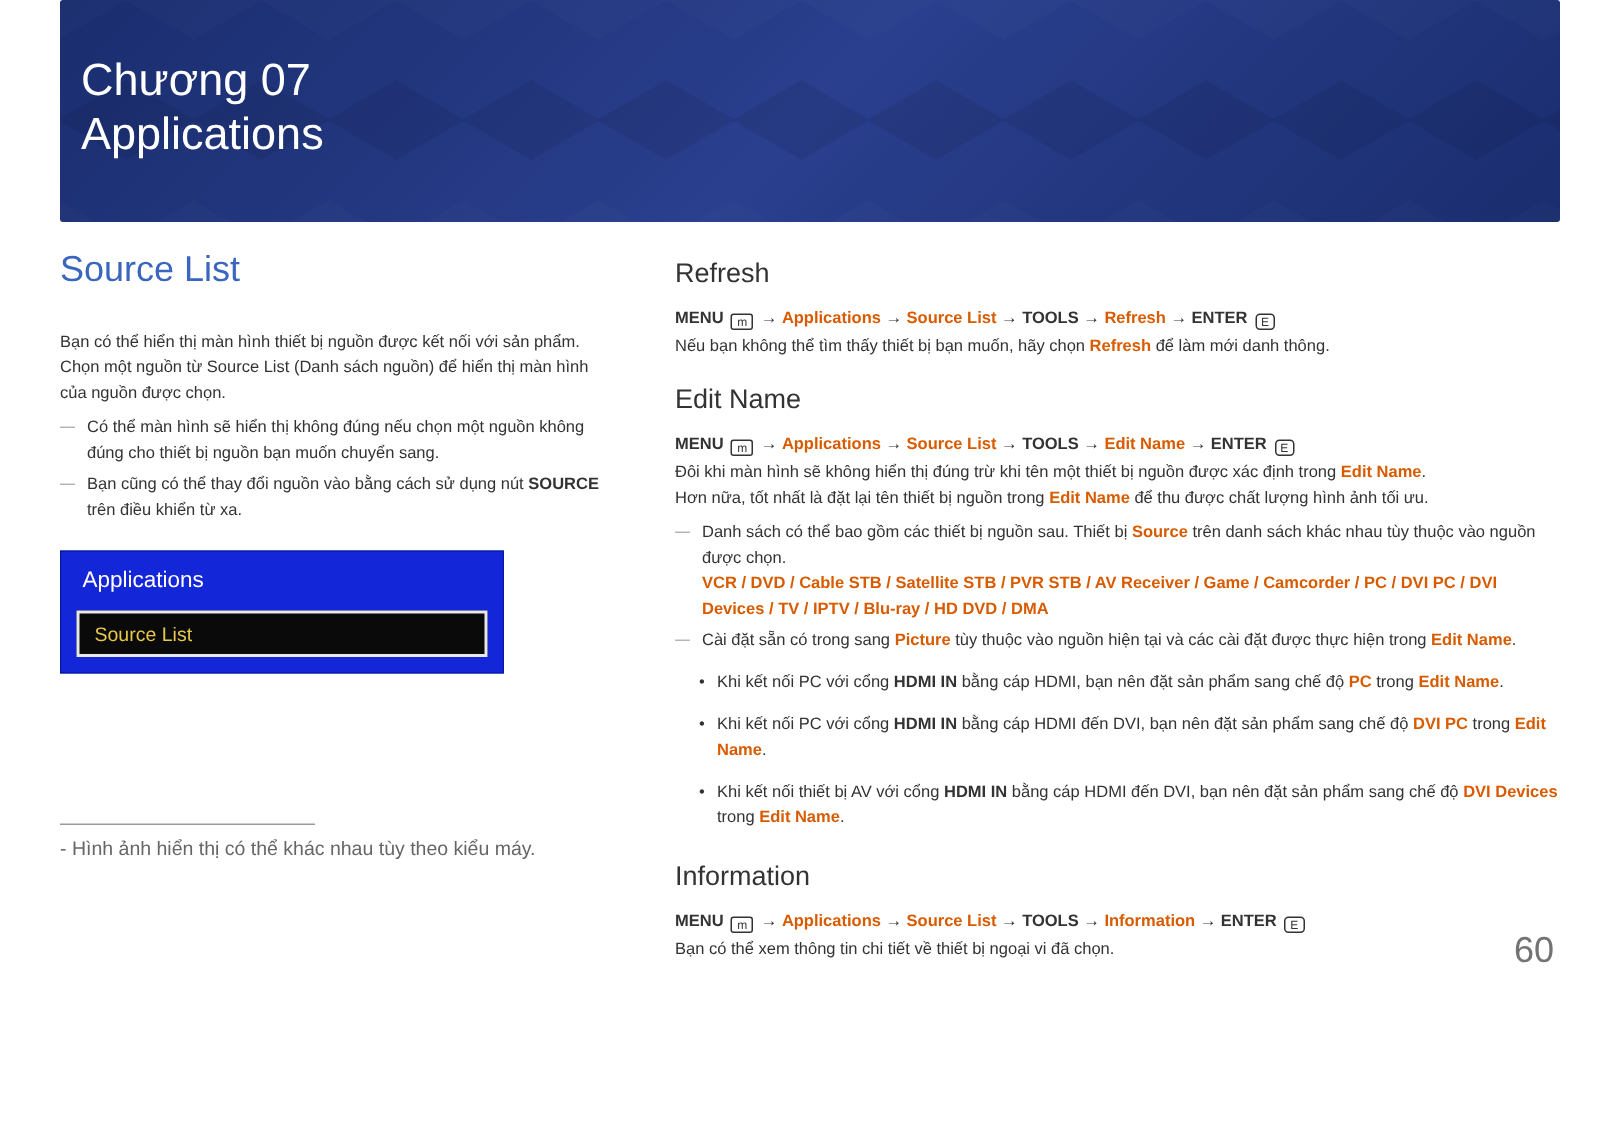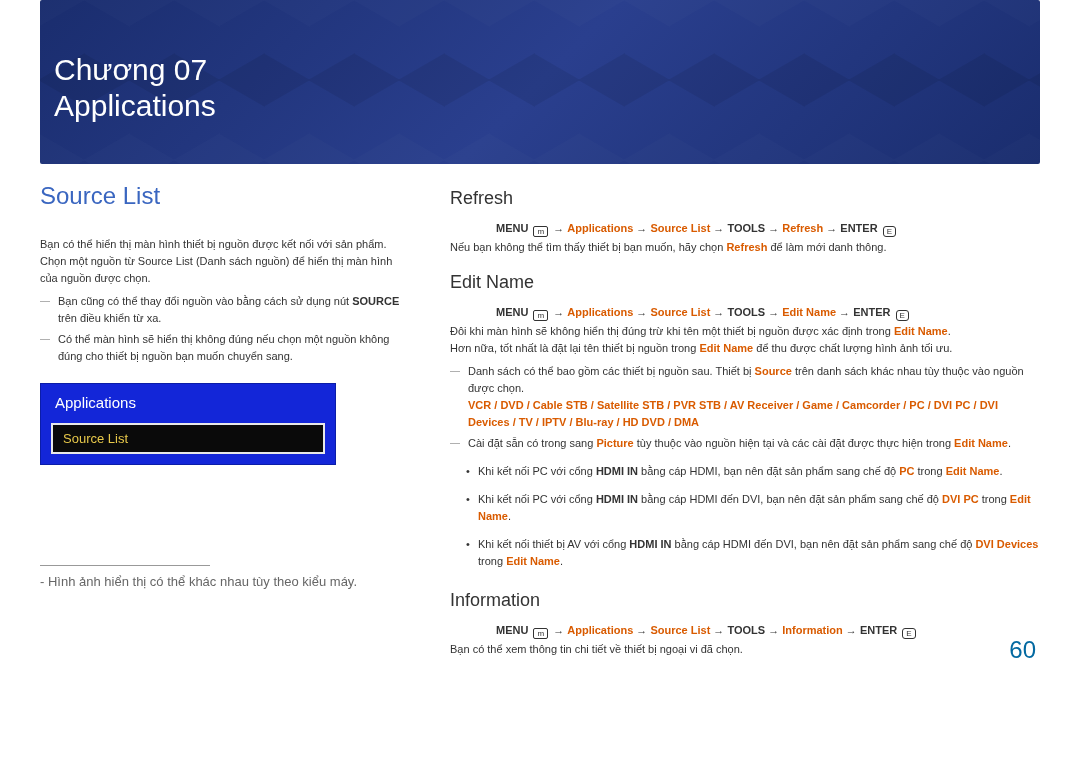--- a/index.html
+++ b/index.html
@@ -9,21 +9,21 @@
     color: #333;
     background: #fff;
     width: 1080px;
     margin: 0 auto;
   }
   .page { padding: 0 40px 20px 40px; position: relative; }
   .banner {
     background: linear-gradient(135deg, #1a2d6e 0%, #2a3f8e 50%, #1a2d6e 100%);
     background-color: #1e357a;
     position: relative;
-    padding: 52px 14px 40px 14px;
+    padding: 36px 14px 40px 14px;
     color: #fff;
     border-radius: 2px;
     overflow: hidden;
     margin-bottom: 18px;
   }
   .banner::before {
     content:"";
     position:absolute; inset:0;
     background-image:
       linear-gradient(30deg, rgba(255,255,255,.03) 12%, transparent 12.5%, transparent 87%, rgba(255,255,255,.03) 87.5%),
@@ -37,21 +37,21 @@
   }
   .banner h1 { font-weight: 400; font-size: 30px; line-height: 1.2; position: relative; }
   .cols { display: flex; gap: 40px; }
   .col-left { width: 370px; flex: 0 0 370px; }
   .col-right { flex: 1; }
   h2.section { color: #3a66c0; font-weight: 400; font-size: 24px; margin-bottom: 16px; }
   h3.sub { color: #333; font-weight: 400; font-size: 18px; margin: 6px 0 10px 0; }
   p, li { font-size: 11px; line-height: 1.55; color: #333; }
   .orange { color: #d95b00; }
   .bold { font-weight: bold; }
-  .path { font-size: 11px; line-height: 1.8; margin-left: 46px; }
+  .path { font-size: 11px; line-height: 1.8; }
   .path .icon {
     display: inline-block; vertical-align: -2px;
     border: 1px solid #333; border-radius: 2px;
     font-size: 8px; padding: 0 3px; height: 11px; line-height: 10px;
     margin: 0 2px;
   }
   .path .icon.enter { border-radius: 3px; }
   .note-list { list-style: none; padding-left: 0; margin: 6px 0; }
   .note-list > li { position: relative; padding-left: 18px; margin-bottom: 4px; }
   .note-list > li::before {
@@ -74,21 +74,21 @@
   .osd-title { color: #fff; font-size: 15px; margin-bottom: 12px; padding-left: 4px; }
   .osd-item {
     background: #0a0a0a;
     color: #e7c84a;
     border: 2px solid #e8e8e8;
     padding: 6px 10px;
     font-size: 13px;
   }
   .footnote-rule { border: none; border-top: 1px solid #999; width: 170px; margin: 100px 0 6px 0; }
   .footnote { font-size: 13px; color: #666; }
-  .pagenum { position: absolute; right: 44px; bottom: 14px; font-size: 24px; color: #0369a1; }
+  .pagenum { position: absolute; right: 44px; bottom: 14px; font-size: 24px; color: #737373; }
 </style>
 </head>
 <body>
 
 <div class="page">
 
   <div class="banner">
     <h1>
       <span>Chương 07</span><br>
       <span>Applications</span>
@@ -97,24 +97,24 @@
 
   <div class="cols">
 
     <div class="col-left">
       <h2 class="section">Source List</h2>
 
       <div class="spacer"></div>
       <p>Bạn có thể hiển thị màn hình thiết bị nguồn được kết nối với sản phẩm. Chọn một nguồn từ Source List (Danh sách nguồn) để hiển thị màn hình của nguồn được chọn.</p>
 
       <ul class="note-list">
+        <li>Có thể màn hình sẽ hiển thị không đúng nếu chọn một nguồn không đúng cho thiết bị nguồn bạn muốn chuyển sang.</li>
         <li>
           <span>Bạn cũng có thể thay đổi nguồn vào bằng cách sử dụng nút </span><span class="bold">SOURCE</span><span> trên điều khiển từ xa.</span>
         </li>
-        <li>Có thể màn hình sẽ hiển thị không đúng nếu chọn một nguồn không đúng cho thiết bị nguồn bạn muốn chuyển sang.</li>
       </ul>
 
 
       <div class="osd">
         <div class="osd-title">Applications</div>
         <div class="osd-item">Source List</div>
       </div>
 
       <hr class="footnote-rule">
       <p class="footnote">- <span>Hình ảnh hiển thị có thể khác nhau tùy theo kiểu máy.</span></p>

